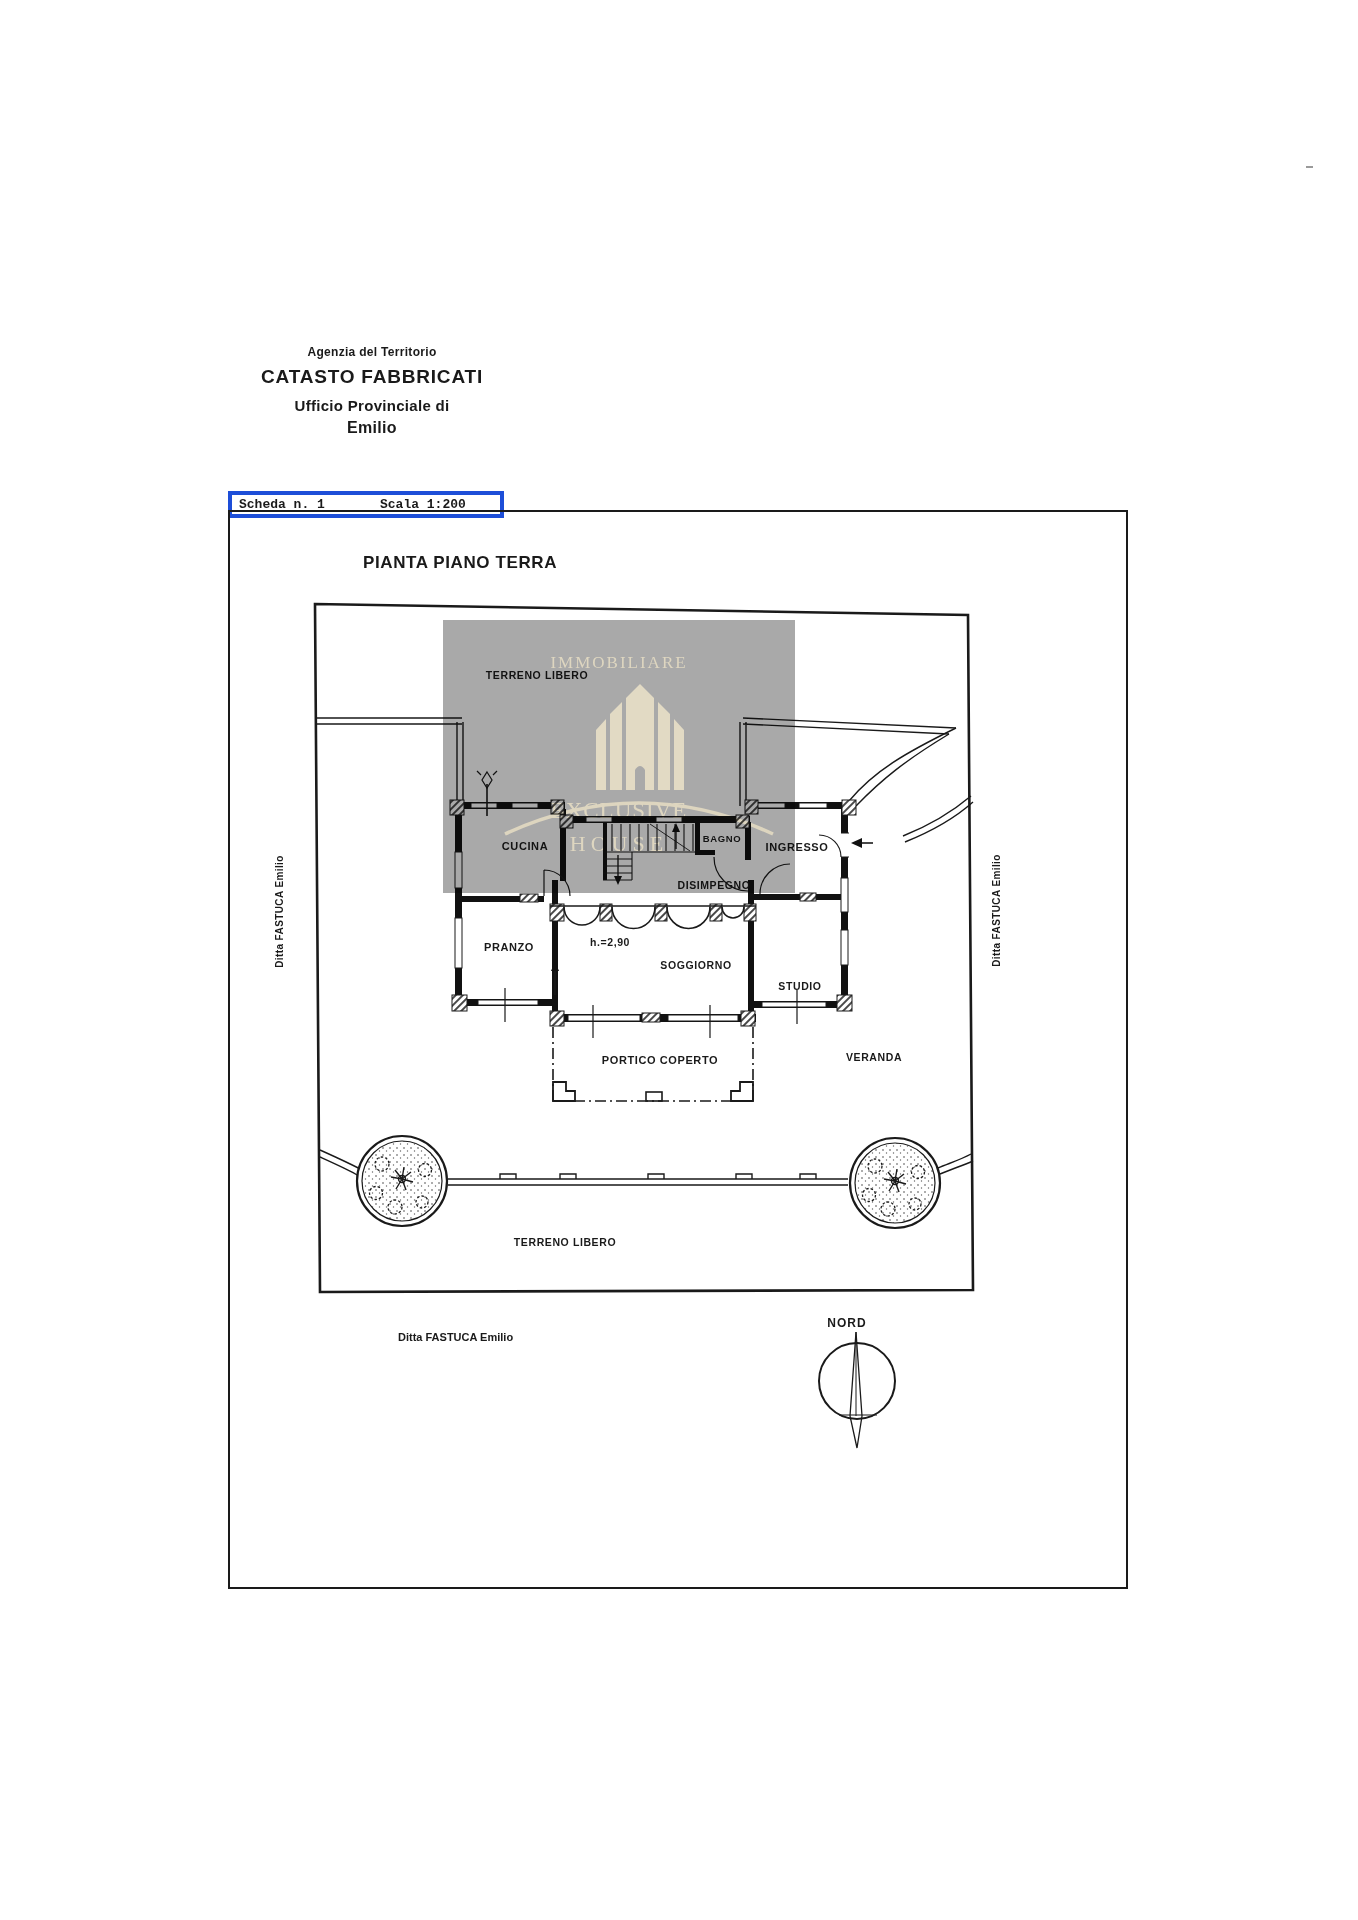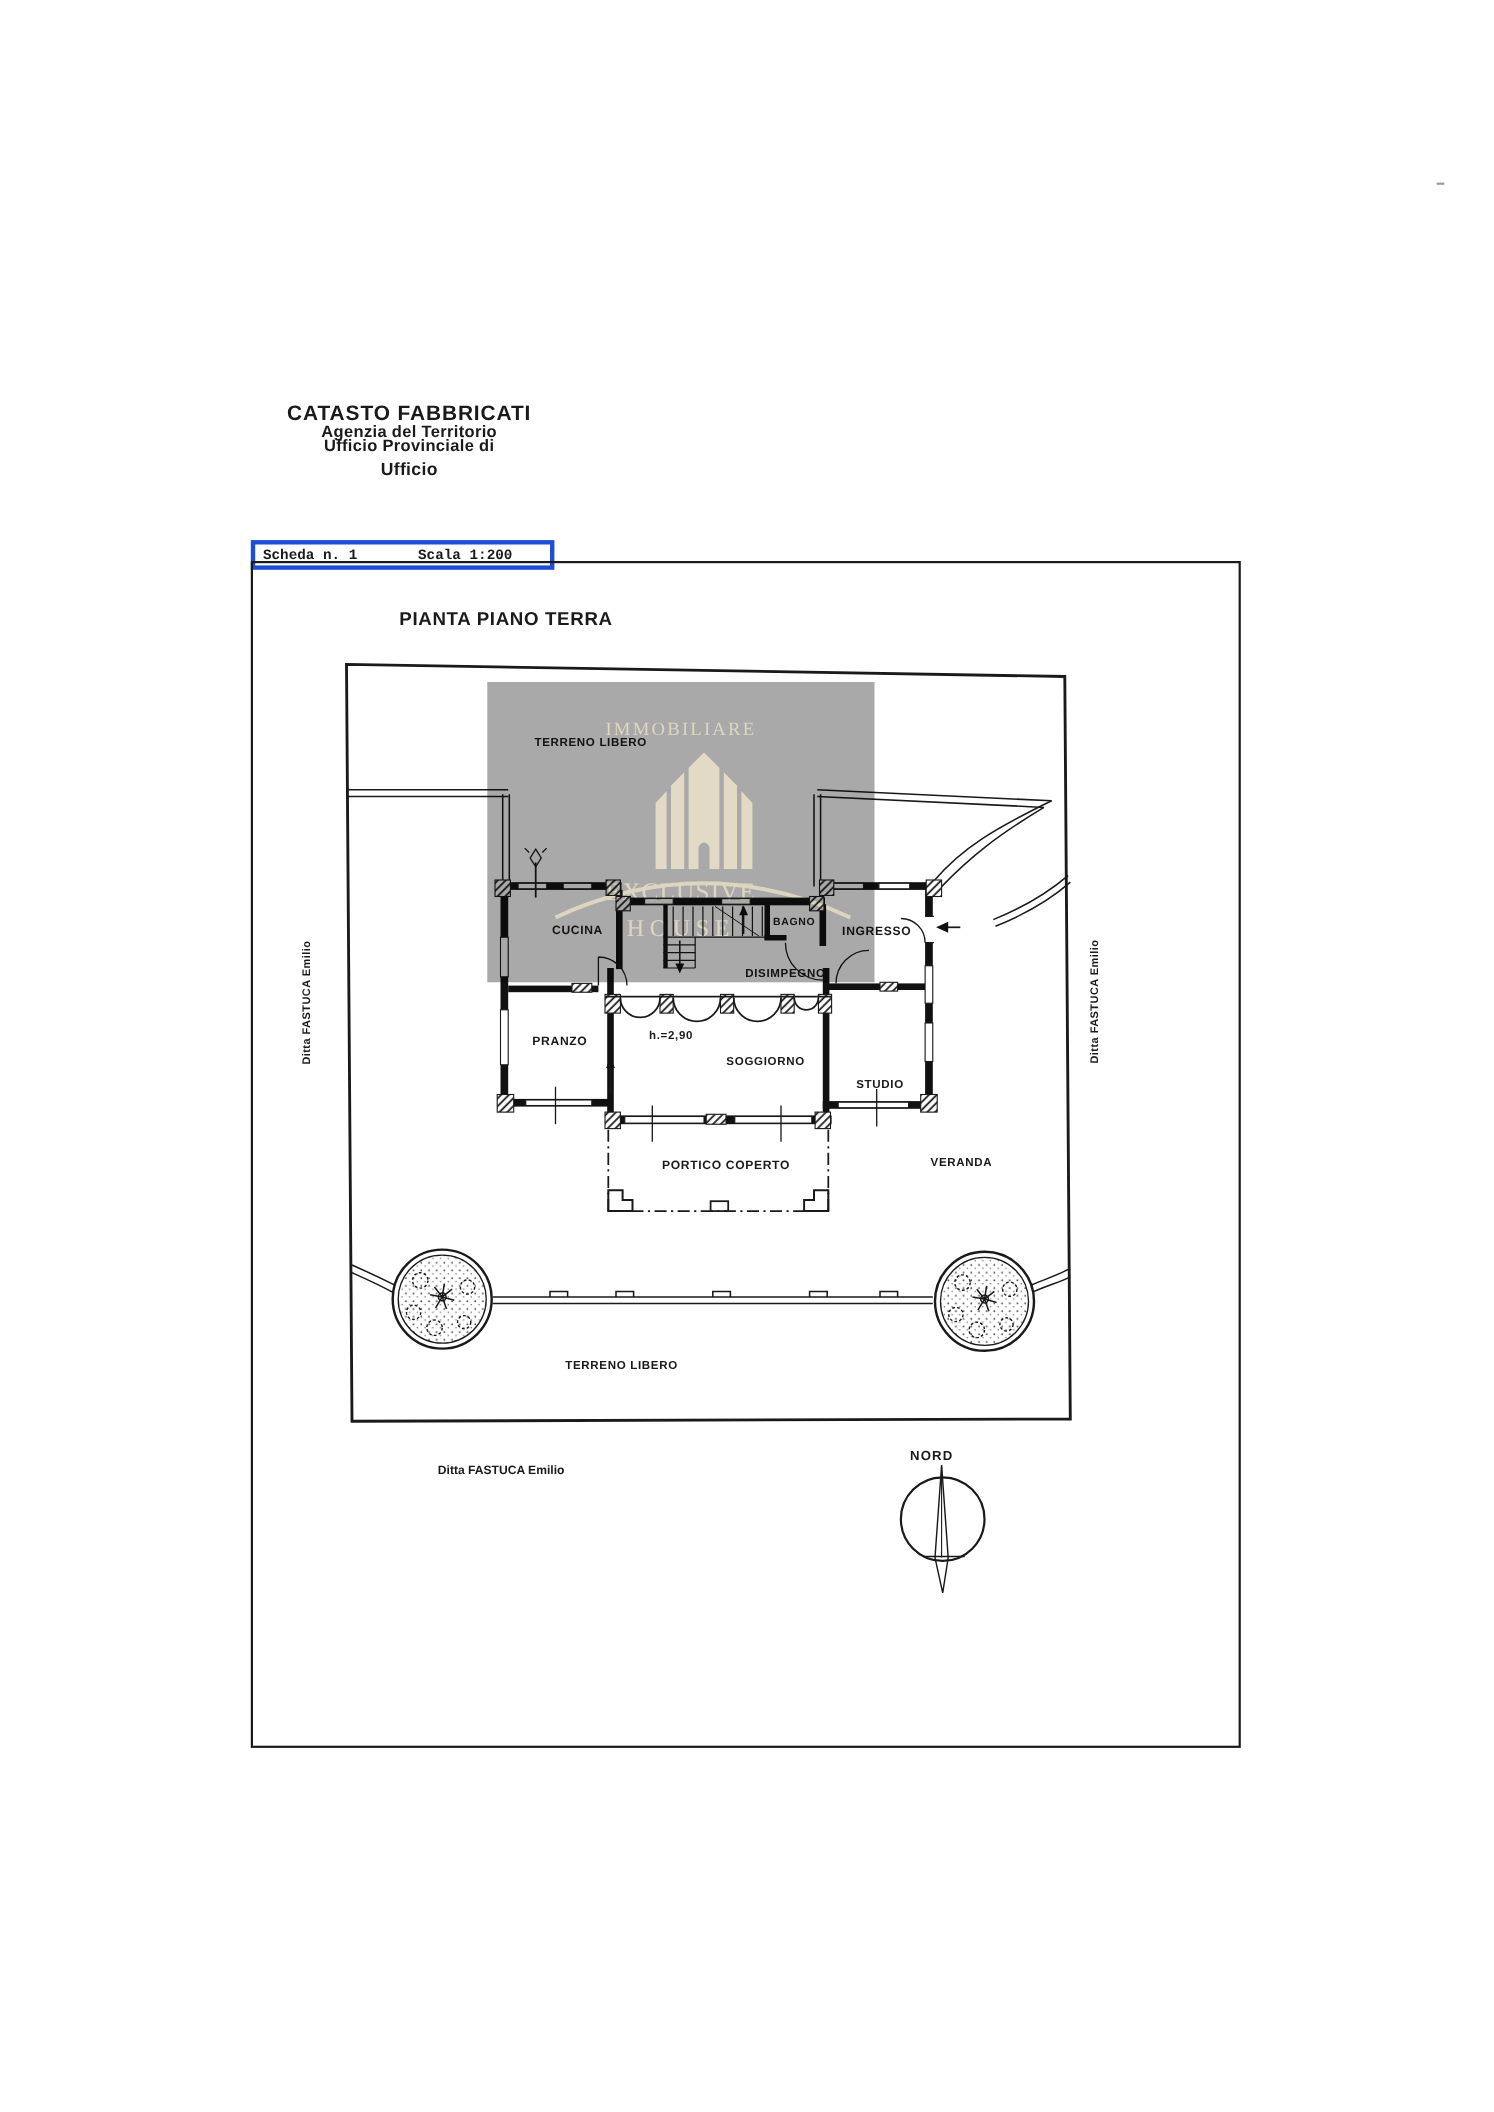--- a/index.html
+++ b/index.html
@@ -2,21 +2,21 @@
 <html><head>
 <meta charset="utf-8">
 <style>
   html,body{margin:0;padding:0;background:#ffffff;}
   body{width:1358px;height:1920px;position:relative;overflow:hidden;
        font-family:"Liberation Sans",sans-serif;color:#1a1a1a;}
   .abs{position:absolute;}
   .ctr{transform:translateX(-50%);white-space:nowrap;}
   
   .hdr{font-weight:bold;text-align:center;letter-spacing:.3px;}
-  .hdr1{left:372px;top:345px;font-size:15px;margin-top:39px;}
+  .hdr1{left:372px;top:345px;font-size:12px;}
   .hdr2{left:372px;top:366px;font-size:19px;letter-spacing:.8px;}
   .hdr3{left:372px;top:397px;font-size:15px;}
   .hdr4{left:372px;top:419px;font-size:16px;}
   
   .schedabox{left:228px;top:491px;width:268px;height:19px;border:4px solid #1d4ed8;
              font-family:"Liberation Mono",monospace;font-weight:bold;font-size:13px;line-height:19px;}
   .scheda-n{position:absolute;left:7px;top:0;}
   .scala{position:absolute;left:148px;top:0;}
   
   .sheet{left:228px;top:510px;width:896px;height:1075px;border:2px solid #1a1a1a;}
@@ -36,21 +36,21 @@
   .wm3{top:211px;font-size:22px;letter-spacing:5px;}
   .speck{left:1306px;top:166px;width:7px;height:2px;background:#9a9a9a;}
   svg.plan{left:0;top:0;}
 </style>
 </head>
 <body>
 
 <div class="abs ctr hdr hdr1">Agenzia del Territorio</div>
 <div class="abs ctr hdr hdr2">CATASTO FABBRICATI</div>
 <div class="abs ctr hdr hdr3">Ufficio Provinciale di</div>
-<div class="abs ctr hdr hdr4">Ufficio</div>
+<div class="abs ctr hdr hdr4">Emilio</div>
 
 <div class="abs schedabox">
   <span class="scheda-n">Scheda n. 1</span>
   <span class="scala">Scala 1:200</span>
 </div>
 
 <div class="abs sheet"></div>
 <div class="abs plantitle">PIANTA PIANO TERRA</div>
 <div class="abs speck"></div>
 

